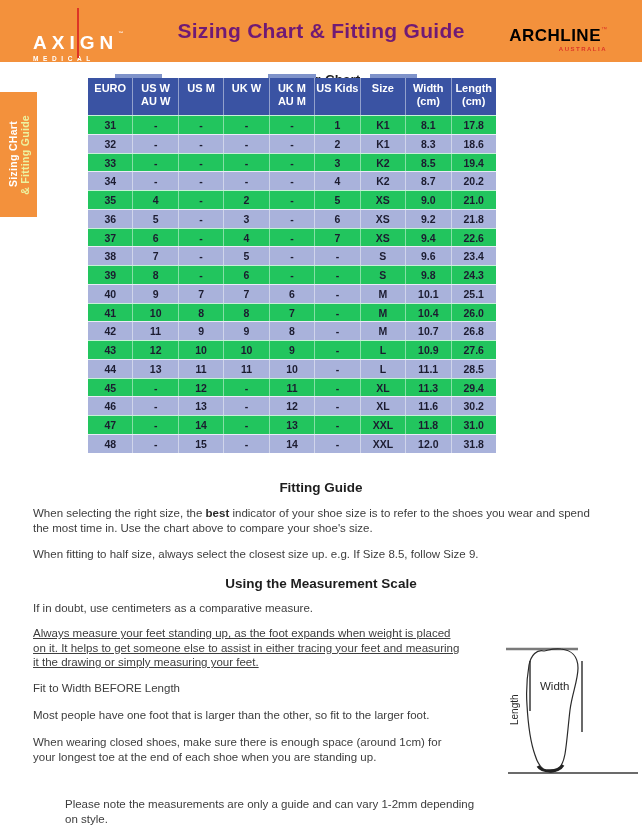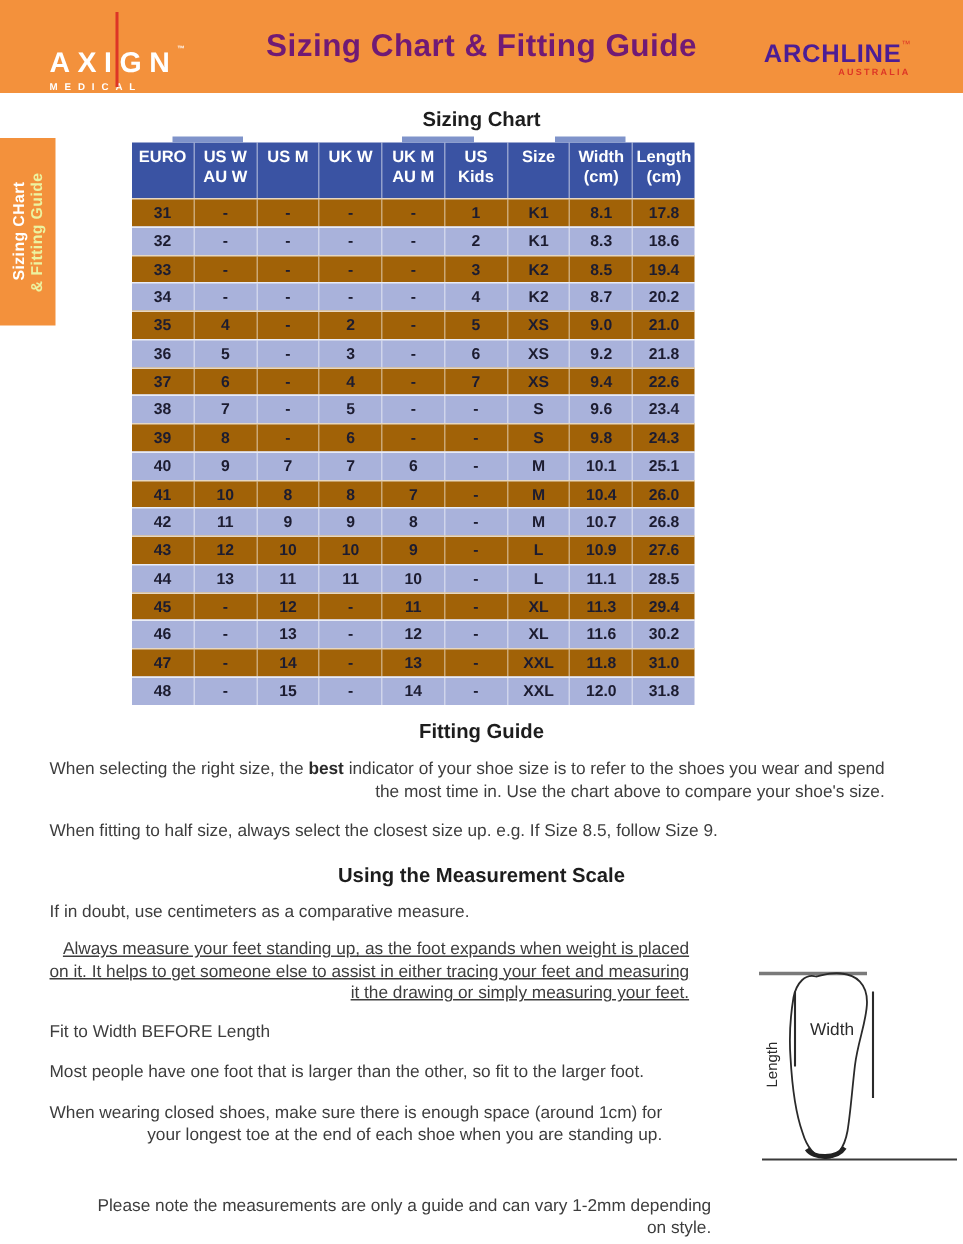--- a/index.html
+++ b/index.html
@@ -8,50 +8,50 @@
 
   
   .banner { position:absolute; left:0; top:0; width:642px; height:62px; background:#F3913C; }
   .axign { position:absolute; left:33px; top:7px; width:90px; height:50px; color:#fff; }
   .axign-name { font-size:19px; font-weight:bold; letter-spacing:5px; line-height:20px; padding-top:16px; white-space:nowrap; }
   .axign-tm { font-size:5px; vertical-align:14px; letter-spacing:0; }
   .axign-sub { font-size:6.5px; font-weight:bold; letter-spacing:4.6px; margin-top:2px; white-space:nowrap; }
   .axign-line { position:absolute; left:44px; top:1px; width:2px; height:50px; background:#DD3526; }
   .page-title { position:absolute; left:50%; top:19px; transform:translateX(-50%); color:#701a75; font-size:21px; font-weight:bold; white-space:nowrap; letter-spacing:0.3px; }
   .archline { position:absolute; right:35px; top:26px; text-align:right; }
-  .archline-name { color:#4c1d95; font-size:17px; font-weight:bold; letter-spacing:0.5px; white-space:nowrap; }
+  .archline-name { color:#000000; font-size:17px; font-weight:bold; letter-spacing:0.5px; white-space:nowrap; }
   .archline-tm { color:#DD3526; font-size:6px; vertical-align:10px; }
   .archline-sub { color:#DD3526; font-size:6px; font-weight:bold; letter-spacing:1.5px; margin-top:0px; }
 
   
   .side-tab { position:absolute; left:0; top:92px; width:37px; height:125px; background:#F3913C; display:flex; flex-direction:row; align-items:center; justify-content:center; }
   .side-tab span { display:block; writing-mode:vertical-rl; transform:rotate(180deg); font-size:10.5px; font-weight:bold; letter-spacing:0.3px; white-space:nowrap; }
   .tab-l1 { color:#ffffff; }
   .tab-l2 { color:#ECF3A0; }
 
   
   .section-heading { position:absolute; left:0; width:642px; text-align:center; font-size:13.5px; font-weight:bold; color:#1d1d1d; }
 
   
-  .sizing-table { position:absolute; left:88px; top:95px; width:375px; }
+  .sizing-table { position:absolute; left:88px; top:78px; width:408px; }
   .thead { display:flex; background:#3A53A3; height:37px; }
   .th { flex:1; color:#fff; font-size:11px; font-weight:bold; text-align:center; padding-top:4px; line-height:13px; border-right:1px solid rgba(255,255,255,0.45); }
   .th:last-child { border-right:none; }
   .tbody { display:block; }
   .tr { display:flex; height:18.78px; border-top:1px solid rgba(255,255,255,0.75); }
-  .tr.odd  { background:#a16207; }
+  .tr.odd  { background:#22c55e; }
   .tr.even { background:#A9B2DB; }
   .td { flex:1; text-align:center; font-size:10.5px; font-weight:bold; color:#1c1c30; line-height:18px; border-right:1px solid rgba(255,255,255,0.45); }
   .td:last-child { border-right:none; }
   .notch { position:absolute; height:4px; background:#7F93CA; top:-4px; }
 
   
   .para { position:absolute; left:33px; color:#3d3d3d; font-size:11.5px; line-height:14.5px; }
   .para b { color:#2a2a2a; }
-  .para div { white-space:nowrap;text-align:right; }
+  .para div { white-space:nowrap; }
 
   
   .foot-diagram { position:absolute; left:498px; top:642px; width:144px; height:150px; }
 </style>
 </head>
 <body>
 
 <div id="page">
 
   <div class="banner">

